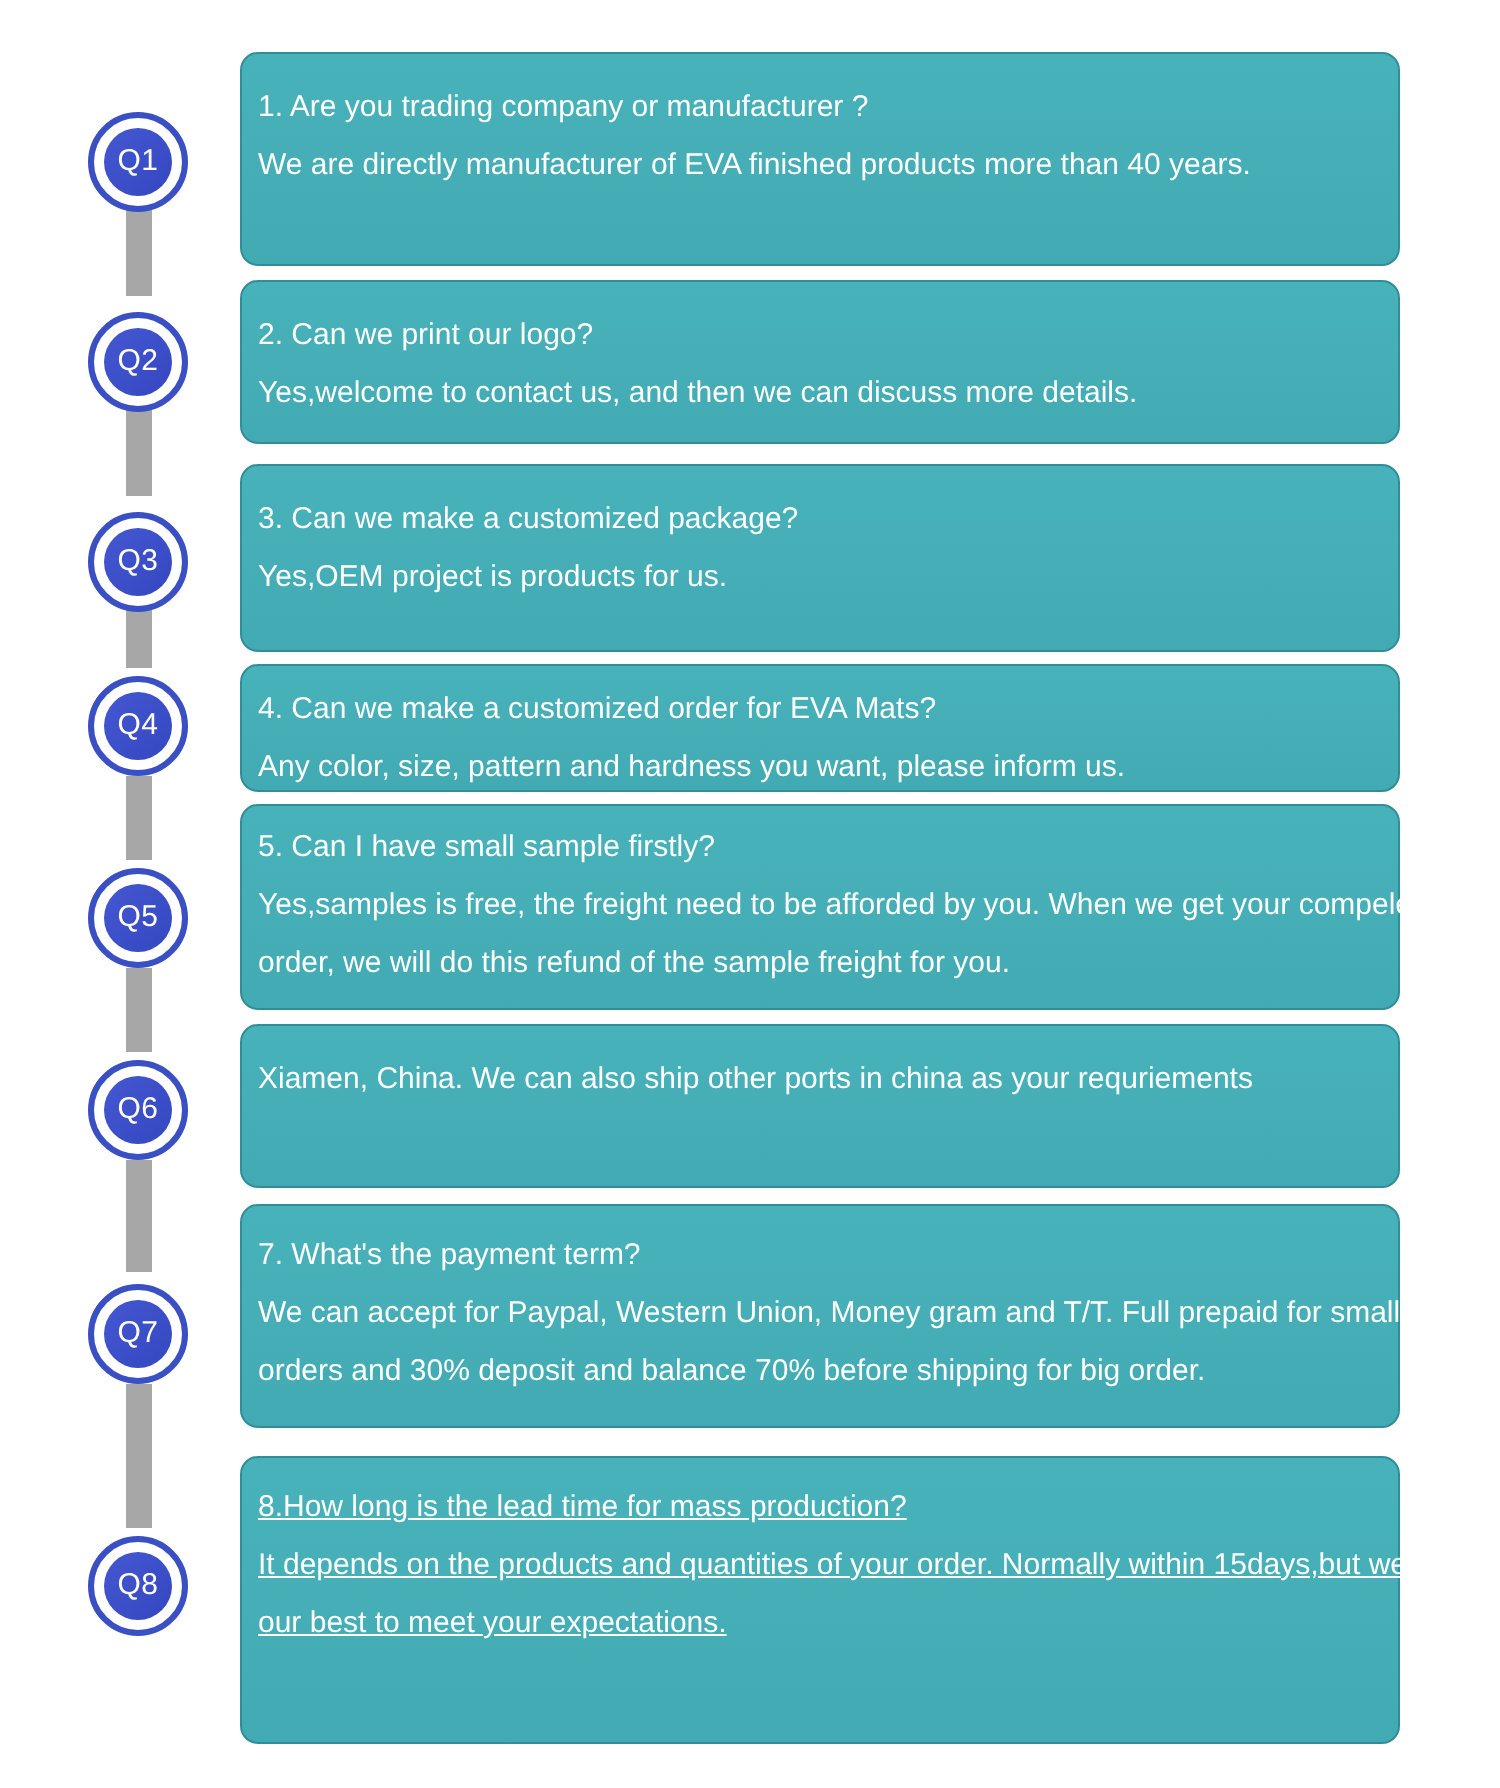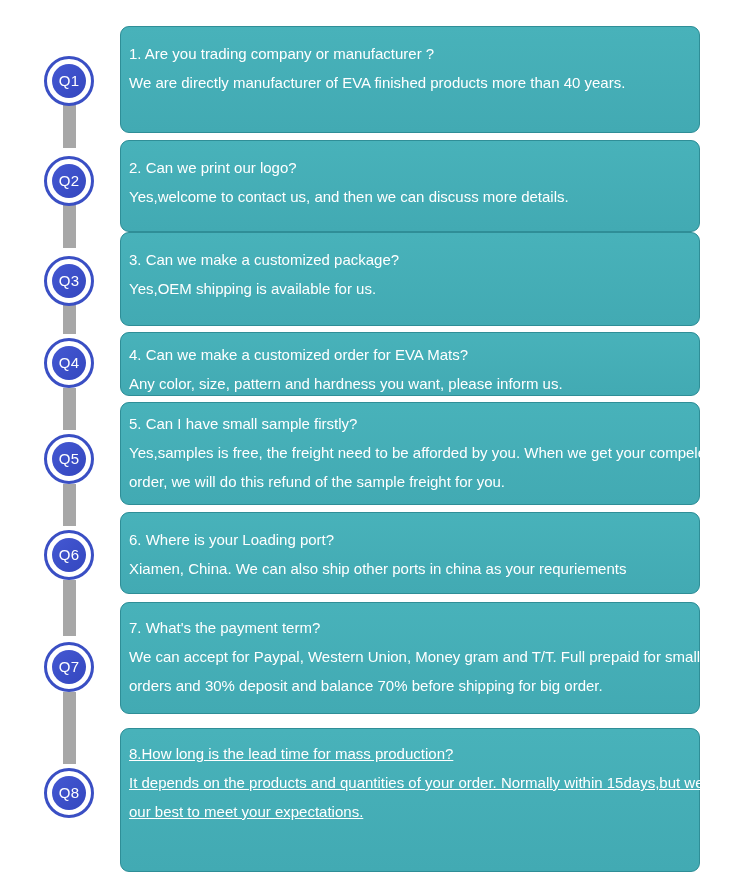--- a/index.html
+++ b/index.html
@@ -133,43 +133,42 @@
     <div class="badge" style="top:768px;">
       <div class="badge-inner">Q8</div>
     </div>
   </div>
 
   <div class="panel" style="top:26px;height:107px;">
     <div class="panel-line">1. Are you trading company or manufacturer ?</div>
     <div class="panel-line">We are directly manufacturer of EVA finished products more than 40 years.</div>
   </div>
 
-  <div class="panel" style="top:140px;height:92px;">
+  <div class="panel" style="top:140px;height:82px;">
     <div class="panel-line">2.  Can we print our logo?</div>
     <div class="panel-line">Yes,welcome to contact us, and then we can discuss more details.</div>
   </div>
 
   <div class="panel" style="top:232px;height:94px;">
     <div class="panel-line">3.  Can we make a customized package?</div>
-    <div class="panel-line">Yes,OEM shipping is available for us.</div>
+    <div class="panel-line">Yes,OEM project is products for us.</div>
   </div>
 
   <div class="panel" style="top:332px;height:64px;padding-top:7px;">
     <div class="panel-line">4. Can we make a customized order  for EVA Mats?</div>
     <div class="panel-line">Any color, size, pattern and hardness you want, please inform us.</div>
   </div>
 
   <div class="panel" style="top:402px;height:103px;padding-top:6px;">
     <div class="panel-line">5. Can I have small sample firstly?</div>
     <div class="panel-line">Yes,samples is free, the freight need to be afforded by you. When we get your compelete</div>
     <div class="panel-line">order, we will do this refund of the sample freight for you.</div>
   </div>
 
   <div class="panel" style="top:512px;height:82px;">
-    <div class="panel-line">6. Where is your Loading port?</div>
     <div class="panel-line">Xiamen, China. We can also ship other ports in china as your requriements</div>
   </div>
 
   <div class="panel" style="top:602px;height:112px;padding-top:10px;">
     <div class="panel-line">7. What's the payment term?</div>
     <div class="panel-line">We can accept for Paypal, Western Union, Money gram and T/T. Full prepaid for small</div>
     <div class="panel-line">orders and 30% deposit and balance 70% before shipping for big order.</div>
   </div>
 
   <div class="panel" style="top:728px;height:144px;padding-top:10px;overflow:visible;text-decoration:underline;">

